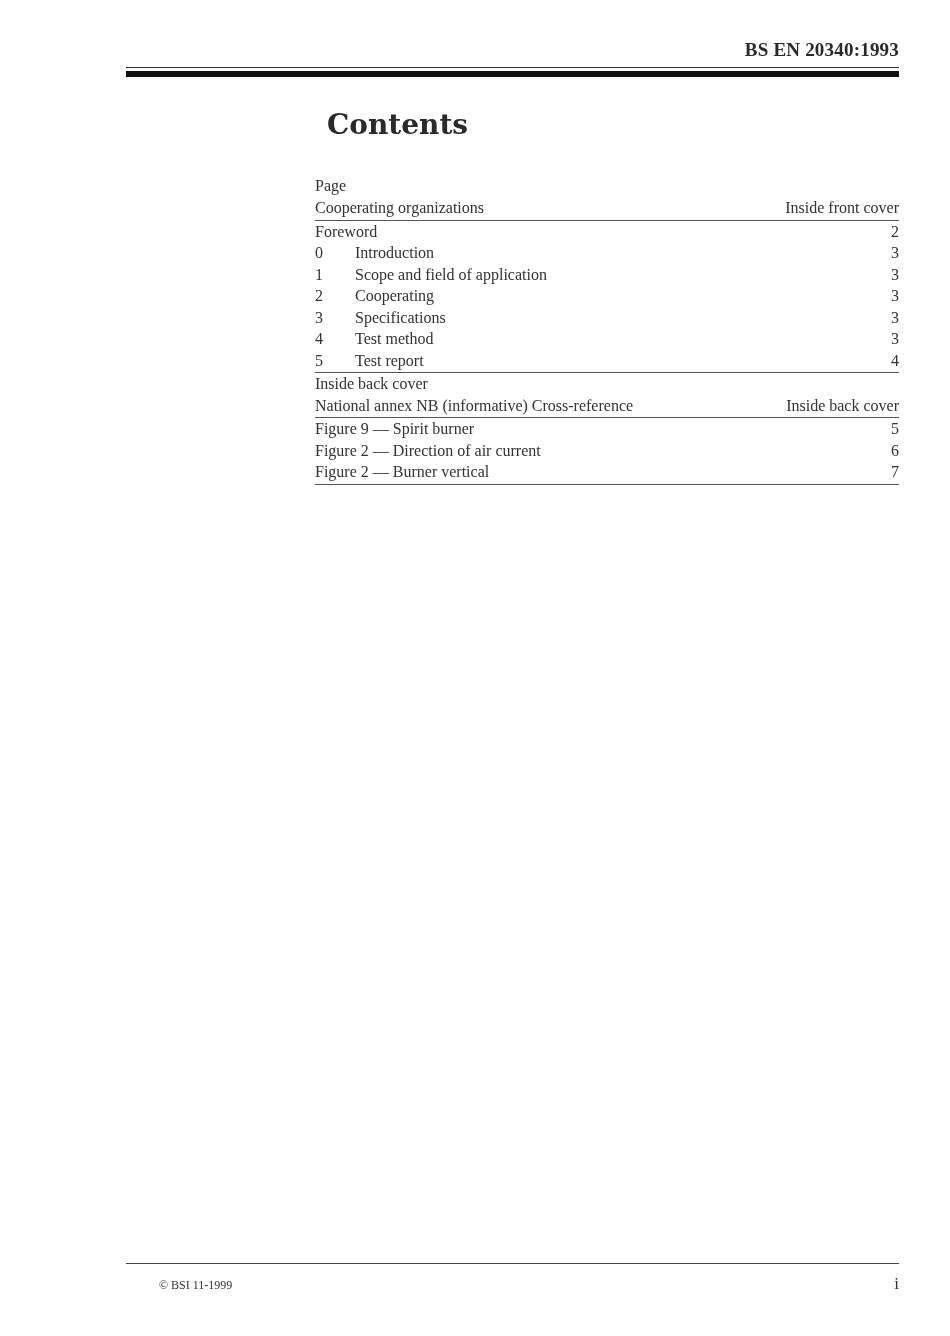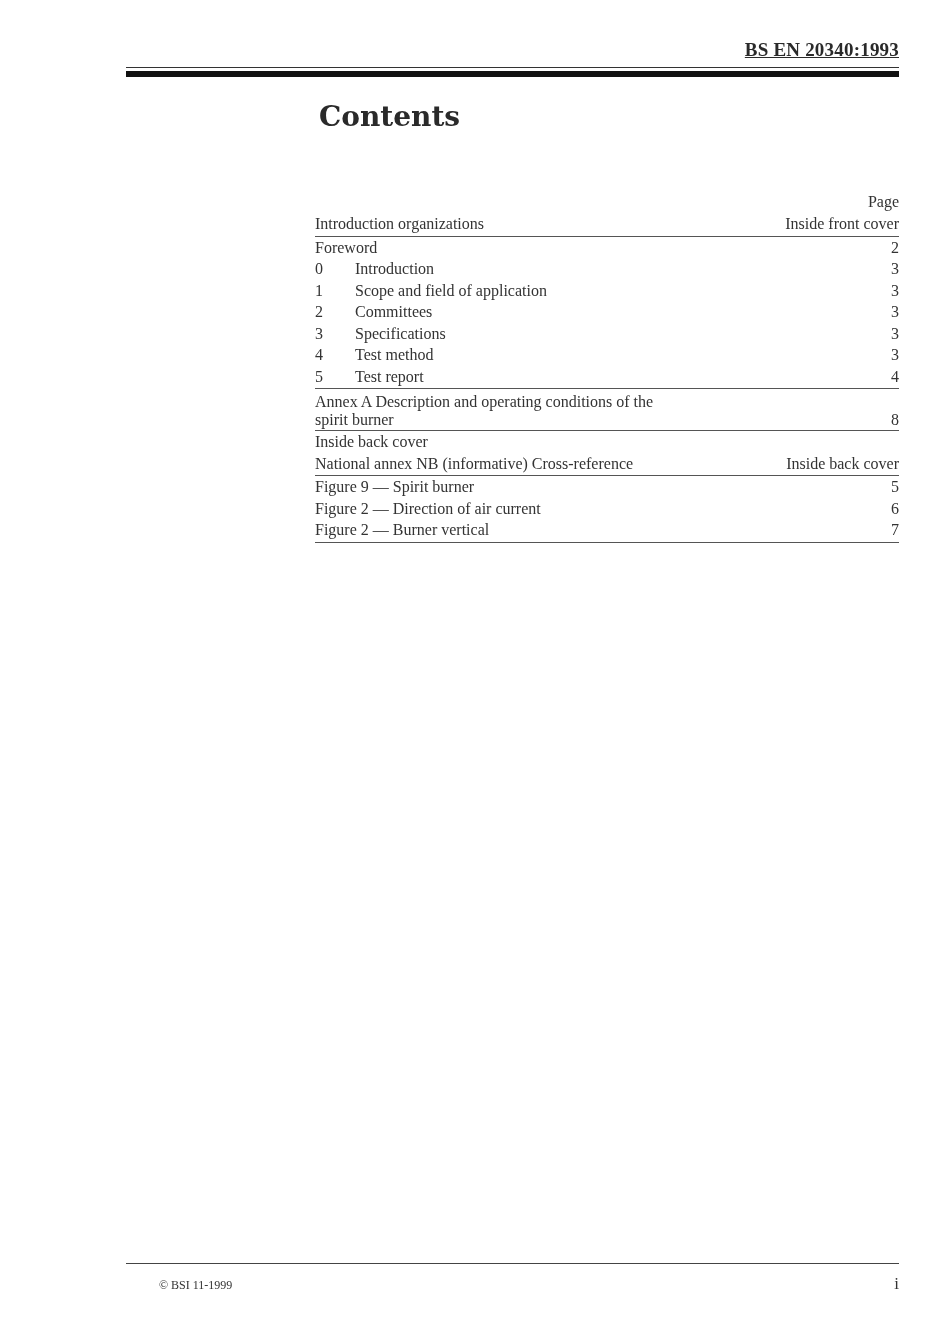--- a/index.html
+++ b/index.html
@@ -3,33 +3,33 @@
 <meta charset="utf-8">
 <style>
   html, body { margin: 0; padding: 0; background: #ffffff; }
   body {
     width: 950px; height: 1336px; position: relative; overflow: hidden;
     font-family: "DejaVu Serif", "Liberation Serif", serif; color: #222;
   }
   .doc-id {
     position: absolute; right: 51px; top: 39px;
     font-family: "Liberation Serif", serif; font-weight: bold; font-size: 19px;
-    color: #2a2a2a; letter-spacing: 0.2px; text-decoration: underline;
+    color: #2a2a2a; letter-spacing: 0.2px;
   }
   .rule-thin { position: absolute; left: 126px; right: 51px; top: 67px; height: 1px; background: #333; }
   .rule-thick { position: absolute; left: 126px; right: 51px; top: 71px; height: 6px; background: #111; }
   .title {
     position: absolute; left: 315px; top: 96px;
     font-family: "DejaVu Serif", serif; font-weight: bold; font-size: 28px; color: #2a2a2a;
   }
   .toc {
     position: absolute; left: 315px; top: 175px; width: 584px;
     font-family: "Liberation Serif", serif; font-size: 16px; color: #333;
   }
-  .page-head { text-align: right; height: 22px; line-height: 22px; margin-top: 16px; }
+  .page-head { height: 22px; line-height: 22px; }
   .row { display: flex; justify-content: space-between; align-items: flex-end; height: 21.5px; line-height: 21.5px; }
   .row.two { height: 40px; line-height: 18px; }
   .row .left { display: flex; }
   .row .num { width: 40px; }
   .row .right { white-space: nowrap; text-align: right; }
   .group { border-bottom: 1px solid #555; padding-bottom: 1px; }
   .footer-rule { position: absolute; left: 126px; right: 51px; top: 1263px; height: 1px; background: #444; }
   .copyright {
     position: absolute; left: 126px; top: 1278px;
     font-family: "Liberation Serif", serif; font-size: 12px; color: #333; margin-left: 33px;
@@ -39,29 +39,29 @@
     font-family: "Liberation Serif", serif; font-size: 17px; color: #333;
   }
 </style>
 </head>
 <body>
 
 <div class="doc-id">BS EN 20340:1993</div>
 <div class="rule-thin"></div>
 <div class="rule-thick"></div>
 
-<h1 class="title" style="margin:4px;">Contents</h1>
+<h1 class="title" style="margin:12px;">Contents</h1>
 
 <div class="toc">
   <div class="page-head">Page</div>
 
   <div class="group">
     <div class="row">
       <div class="left">
-          <span>Introduction organizations</span>
+          <span>Cooperating organizations</span>
         </div>
       <span class="right">Inside front cover</span>
     </div>
   </div>
 
   <div class="group">
     <div class="row">
       <div class="left">
           <span>Foreword</span>
         </div>
@@ -77,21 +77,21 @@
     <div class="row">
       <div class="left">
           <span class="num">1</span>
           <span>Scope and field of application</span>
         </div>
       <span class="right">3</span>
     </div>
     <div class="row">
       <div class="left">
           <span class="num">2</span>
-          <span>Committees</span>
+          <span>Cooperating</span>
         </div>
       <span class="right">3</span>
     </div>
     <div class="row">
       <div class="left">
           <span class="num">3</span>
           <span>Specifications</span>
         </div>
       <span class="right">3</span>
     </div>
@@ -104,29 +104,20 @@
     </div>
     <div class="row">
       <div class="left">
           <span class="num">5</span>
           <span>Test report</span>
         </div>
       <span class="right">4</span>
     </div>
   </div>
 
-  <div class="group">
-    <div class="row two">
-      <div class="left" style="flex-direction:column;">
-        <span>Annex A Description and operating conditions of the</span>
-        <span>spirit burner</span>
-      </div>
-      <span class="right">8</span>
-    </div>
-  </div>
 
   <div class="group">
     <div class="row">
       <span class="right">Inside back cover</span>
     </div>
     <div class="row">
       <div class="left">
           <span>National annex NB (informative) Cross-reference</span>
         </div>
       <span class="right">Inside back cover</span>

